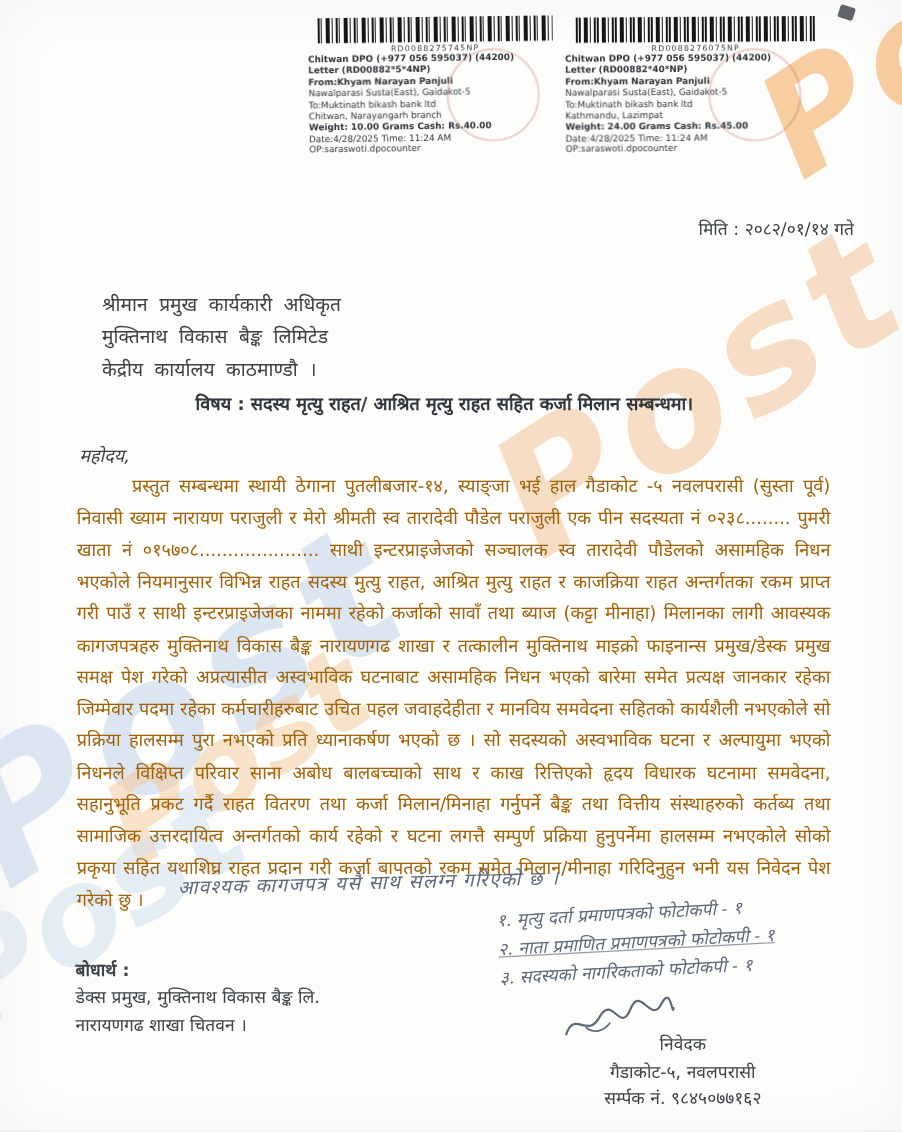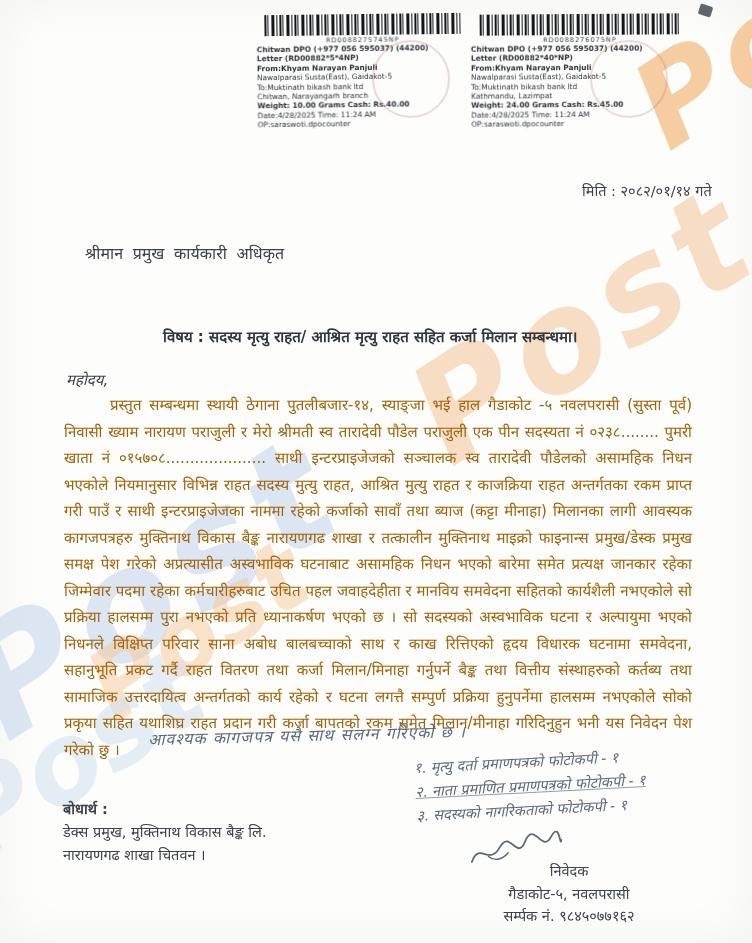--- a/index.html
+++ b/index.html
@@ -87,20 +87,22 @@
   </div>
 
   <div class="stamp-circle stamp-left"></div>
   <div class="stamp-circle stamp-right"></div>
   <div class="corner-mark"></div>
 
   <div class="txt date-line">मिति : २०८२/०१/१४ गते</div>
 
   <div class="txt recipient">
     <div>श्रीमान प्रमुख कार्यकारी अधिकृत</div>
+    <div>मुक्तिनाथ विकास बैङ्क लिमिटेड</div>
+    <div>केद्रीय कार्यालय काठमाण्डौ ।</div>
   </div>
 
   <div class="txt subject">विषय : सदस्य मृत्यु राहत/ आश्रित मृत्यु राहत सहित कर्जा मिलान सम्बन्धमा।</div>
 
   <div class="txt salutation">महोदय,</div>
 
   <div class="txt body-par">प्रस्तुत सम्बन्धमा स्थायी ठेगाना पुतलीबजार-१४, स्याङ्जा भई हाल गैडाकोट -५ नवलपरासी (सुस्ता पूर्व) निवासी ख्याम नारायण पराजुली र मेरो श्रीमती स्व तारादेवी पौडेल पराजुली एक पीन सदस्यता नं ०२३८........ पुमरी खाता नं ०१५७०८..................... साथी इन्टरप्राइजेजको सञ्चालक स्व तारादेवी पौडेलको असामहिक निधन भएकोले नियमानुसार विभिन्न राहत सदस्य मुत्यु राहत, आश्रित मुत्यु राहत र काजक्रिया राहत अन्तर्गतका रकम प्राप्त गरी पाउँ र साथी इन्टरप्राइजेजका नाममा रहेको कर्जाको सावाँ तथा ब्याज (कट्टा मीनाहा) मिलानका लागी आवस्यक कागजपत्रहरु मुक्तिनाथ विकास बैङ्क नारायणगढ शाखा र तत्कालीन मुक्तिनाथ माइक्रो फाइनान्स प्रमुख/डेस्क प्रमुख समक्ष पेश गरेको अप्रत्यासीत अस्वभाविक घटनाबाट असामहिक निधन भएको बारेमा समेत प्रत्यक्ष जानकार रहेका जिम्मेवार पदमा रहेका कर्मचारीहरुबाट उचित पहल जवाहदेहीता र मानविय समवेदना सहितको कार्यशैली नभएकोले सो प्रक्रिया हालसम्म पुरा नभएको प्रति ध्यानाकर्षण भएको छ । सो सदस्यको अस्वभाविक घटना र अल्पायुमा भएको निधनले विक्षिप्त परिवार साना अबोध बालबच्चाको साथ र काख रित्तिएको हृदय विधारक घटनामा समवेदना, सहानुभूति प्रकट गर्दै राहत वितरण तथा कर्जा मिलान/मिनाहा गर्नुपर्ने बैङ्क तथा वित्तीय संस्थाहरुको कर्तब्य तथा सामाजिक उत्तरदायित्व अन्तर्गतको कार्य रहेको र घटना लगत्तै सम्पुर्ण प्रक्रिया हुनुपर्नेमा हालसम्म नभएकोले सोको प्रकृया सहित यथाशिघ्र राहत प्रदान गरी कर्जा बापतको रकम समेत मिलान/मीनाहा गरिदिनुहुन भनी यस निवेदन पेश गरेको छु ।</div>
 
   <div class="txt hand hw-note">आवश्यक कागजपत्र यसै साथ संलग्न गरिएको छ ।</div>
 

